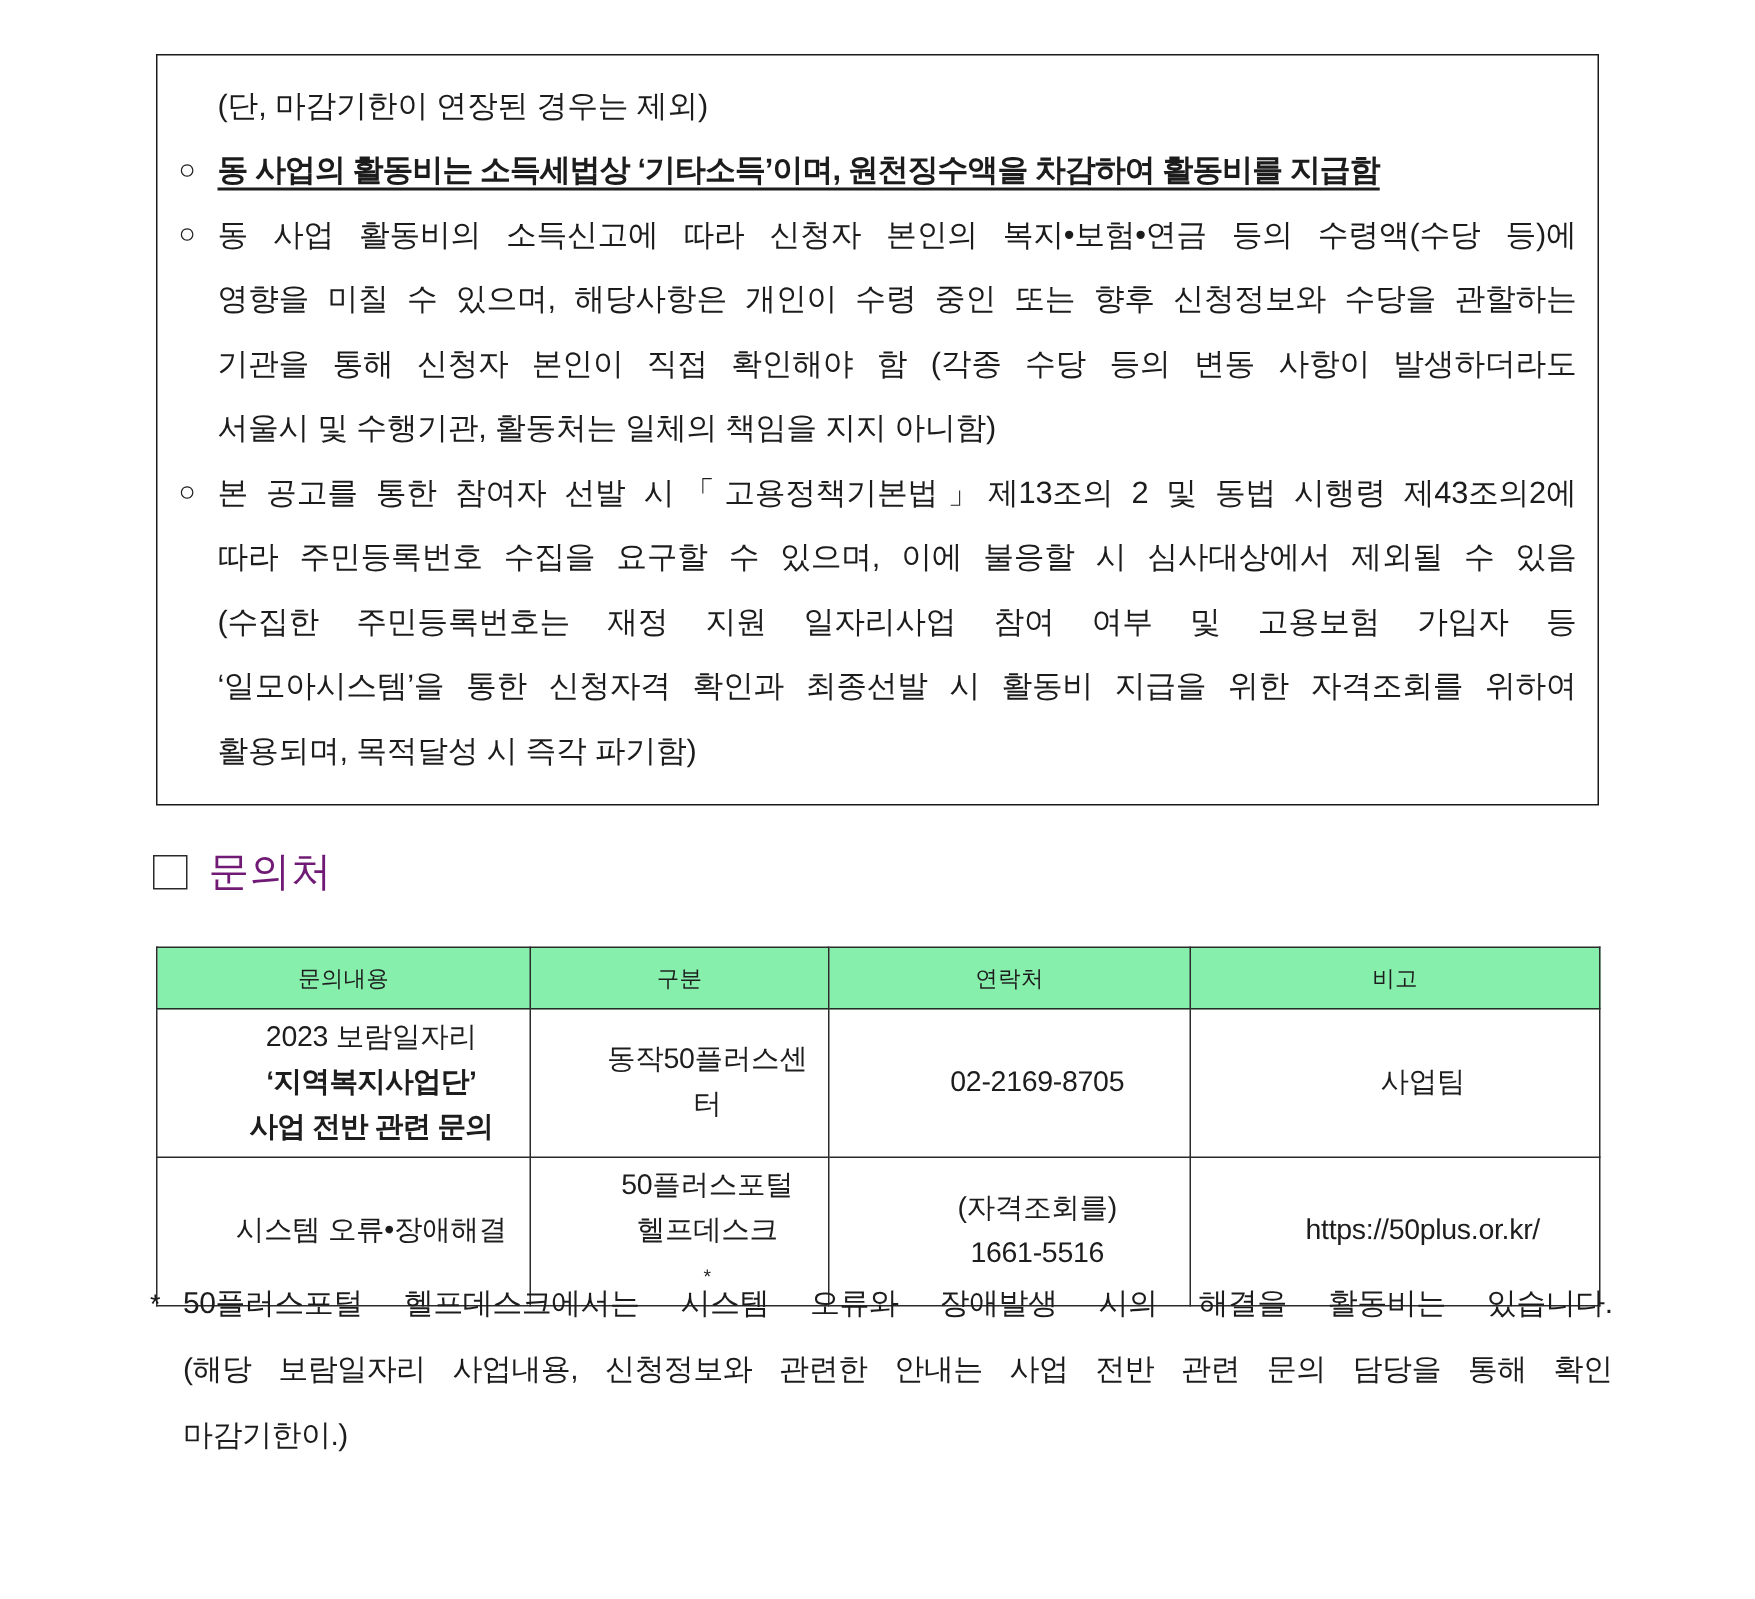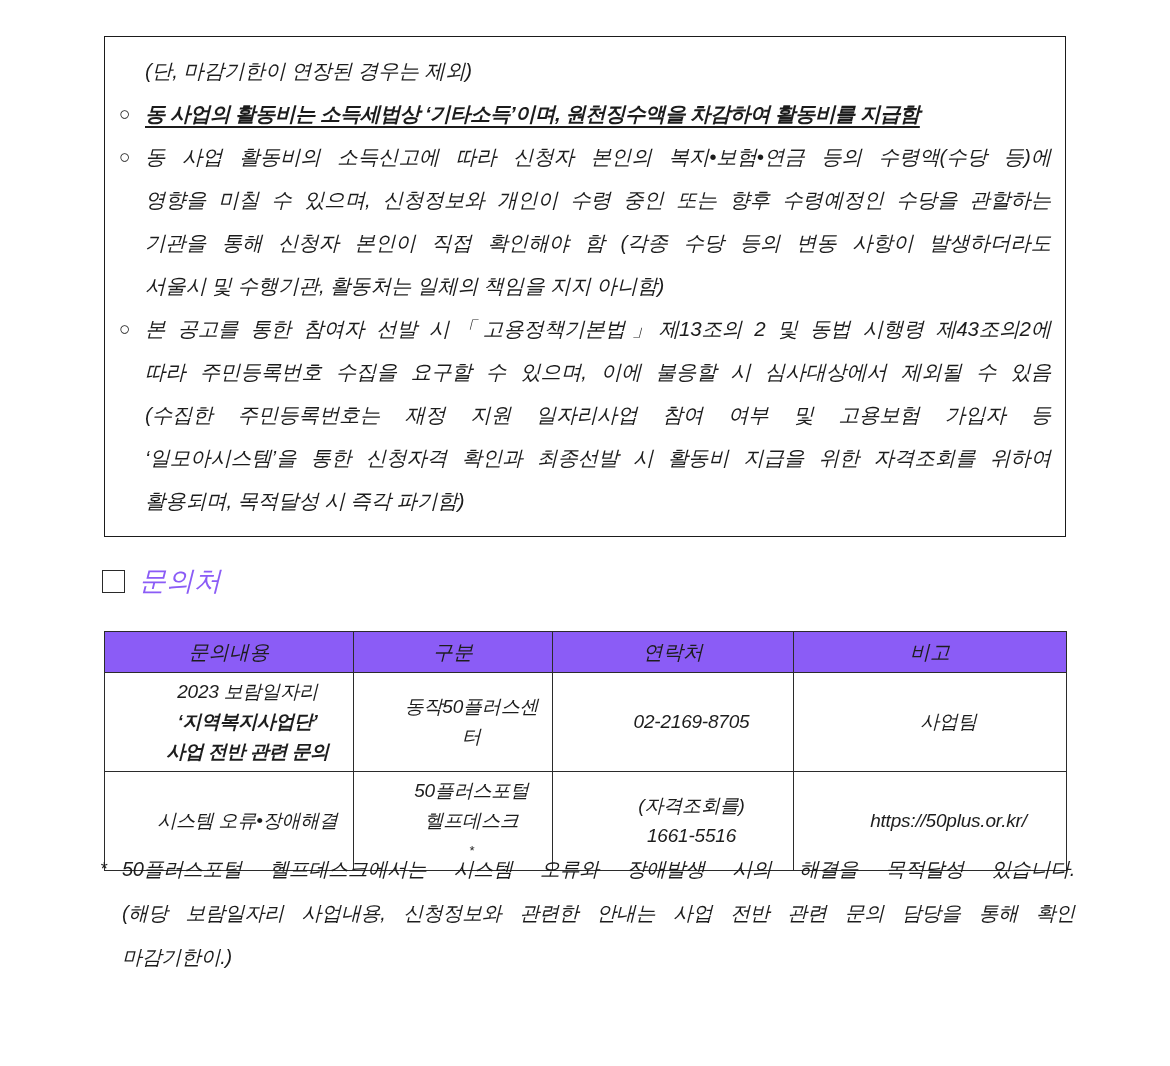--- a/index.html
+++ b/index.html
@@ -16,21 +16,20 @@
     position: relative;
     overflow: hidden;
     -webkit-font-smoothing: antialiased;
   }
 
   .page {
     position: absolute;
     left: 0; top: 0;
     width: 1170px;
     height: 1066px;
-    font-style: italic;
   }
 
   
   .notice-box {
     position: absolute;
     left: 104px;
     top: 36px;
     width: 962px;
     min-height: 482px;
     box-sizing: border-box;
@@ -86,21 +85,21 @@
   
   .section-heading {
     position: absolute;
     left: 102px;
     top: 563px;
     display: flex;
     align-items: center;
     gap: 14px;
     font-size: 27px;
     letter-spacing: 0.5px;
-    color: #8b5cf6;
+    color: #701a75;
   }
   .heading-square {
     width: 21px;
     height: 21px;
     border: 1.7px solid #2a2a2a;
     display: inline-block;
   }
 
   
   .contact-table {
@@ -115,22 +114,22 @@
   .contact-table td {
     border: 1px solid #2b2b2b;
     text-align: center;
     vertical-align: middle;
     font-weight: normal;
     color: #1d1d1d;
     padding: 4px 6px;
     box-sizing: border-box;
   }
   .contact-table thead th {
-    background: #8b5cf6;
-    font-size: 20px;
+    background: #86efac;
+    font-size: 15px;
     height: 41px;
     letter-spacing: 0.2px;
   }
   .col-1 { width: 249px; }
   .col-2 { width: 199px; }
   .col-3 { width: 241px; }
   .col-4 { width: 273px; }
 
   .contact-table tbody td {
     font-size: 19px;
@@ -196,21 +195,21 @@
       <span class="bullet-marker">○</span>
       <span class="bullet-body">
         <span class="ln strong-line">동 사업의 활동비는 소득세법상 ‘기타소득’이며, 원천징수액을 차감하여 활동비를 지급함</span>
       </span>
     </div>
 
     <div class="bullet-item">
       <span class="bullet-marker">○</span>
       <span class="bullet-body">
         <span class="ln just">동 사업 활동비의 소득신고에 따라 신청자 본인의 복지•보험•연금 등의 수령액(수당 등)에</span>
-        <span class="ln just">영향을 미칠 수 있으며, 신청정보와 개인이 수령 중인 또는 향후 수령예정인 수당을 관할하는</span>
+        <span class="ln just">영향을 미칠 수 있으며, 해당사항은 개인이 수령 중인 또는 향후 신청정보와 수당을 관할하는</span>
         <span class="ln just">기관을 통해 신청자 본인이 직접 확인해야 함 (각종 수당 등의 변동 사항이 발생하더라도</span>
         <span class="ln">서울시 및 수행기관, 활동처는 일체의 책임을 지지 아니함)</span>
       </span>
     </div>
 
     <div class="bullet-item">
       <span class="bullet-marker">○</span>
       <span class="bullet-body">
         <span class="ln just">본 공고를 통한 참여자 선발 시「고용정책기본법」제13조의 2 및 동법 시행령 제43조의2에</span>
         <span class="ln just">따라 주민등록번호 수집을 요구할 수 있으며, 이에 불응할 시 심사대상에서 제외될 수 있음</span>
@@ -269,20 +268,20 @@
         </td>
         <td class="cell-url">https://50plus.or.kr/</td>
       </tr>
     </tbody>
   </table>
 
   <div class="footnote">
     <div class="fn-row">
       <span class="fn-star">*</span>
       <span class="fn-body">
-        <span class="ln just">50플러스포털 헬프데스크에서는 시스템 오류와 장애발생 시의 해결을 목적달성 있습니다.</span>
+        <span class="ln just">50플러스포털 헬프데스크에서는 시스템 오류와 장애발생 시의 해결을 활동비는 있습니다.</span>
         <span class="ln just">(해당 보람일자리 사업내용, 신청정보와 관련한 안내는 사업 전반 관련 문의 담당을 통해 확인</span>
         <span class="ln">마감기한이.)</span>
       </span>
     </div>
   </div>
 
 </div>
 
 </body></html>

